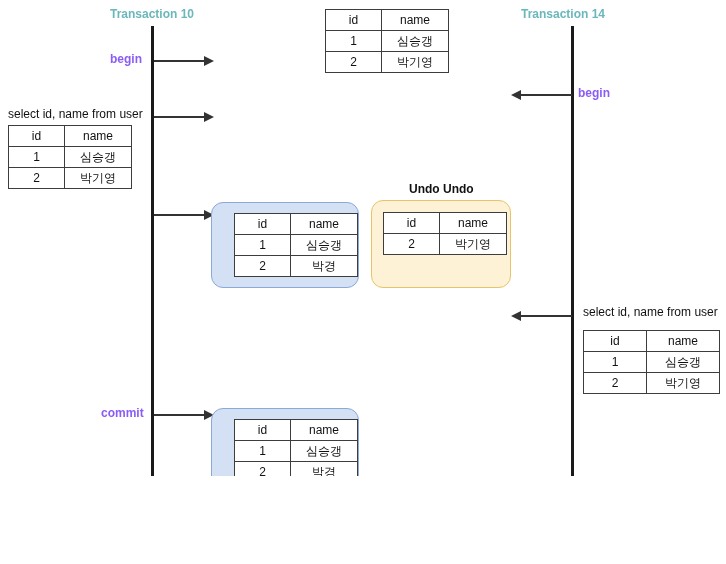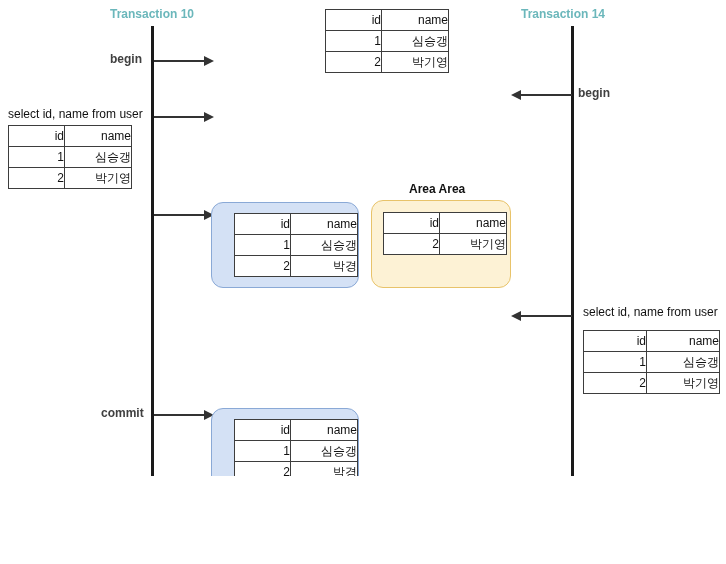--- a/index.html
+++ b/index.html
@@ -39,21 +39,21 @@
     position: absolute;
     color: #6bb7bb;
     font-size: 12px;
     font-weight: bold;
     white-space: nowrap;
   }
 
   
   .msg-label {
     position: absolute;
-    color: #404040;
+    color: #8b5cf6;
     font-size: 12px;
     font-weight: bold;
     white-space: nowrap;
   }
 
   
   .sql-text {
     position: absolute;
     color: #111111;
     font-size: 12px;
@@ -86,21 +86,21 @@
   }
 
   
   table.data-table {
     border-collapse: collapse;
     background: #ffffff;
     font-size: 12px;
   }
   table.data-table td, table.data-table th {
     border: 1px solid #3d3d3d;
-    text-align: right;
+    text-align: center;
     font-weight: normal;
     color: #111111;
     padding: 0;
     height: 20px;
     line-height: 20px;
   }
   table.data-table .col-id { width: 55px; }
   table.data-table .col-name { width: 66px; }
 
   
@@ -204,21 +204,21 @@
         <td>심승갱</td>
       </tr>
       <tr>
         <td>2</td>
         <td>박경</td>
       </tr>
     </tbody>
       </table>
   </div>
 
-  <div class="box-title" style="left:409px; top:182px;">Area Area</div>
+  <div class="box-title" style="left:409px; top:182px;">Undo Undo</div>
   <div class="box box-yellow" style="left:371px; top:200px; width:140px; height:88px;"></div>
   <div class="abs" style="left:383px; top:212px;">
     <table class="data-table">
       <tbody>
           <tr>
         <th class="col-id">id</th>
         <th class="col-name">name</th>
       </tr>
       <tr>
         <td>2</td>

